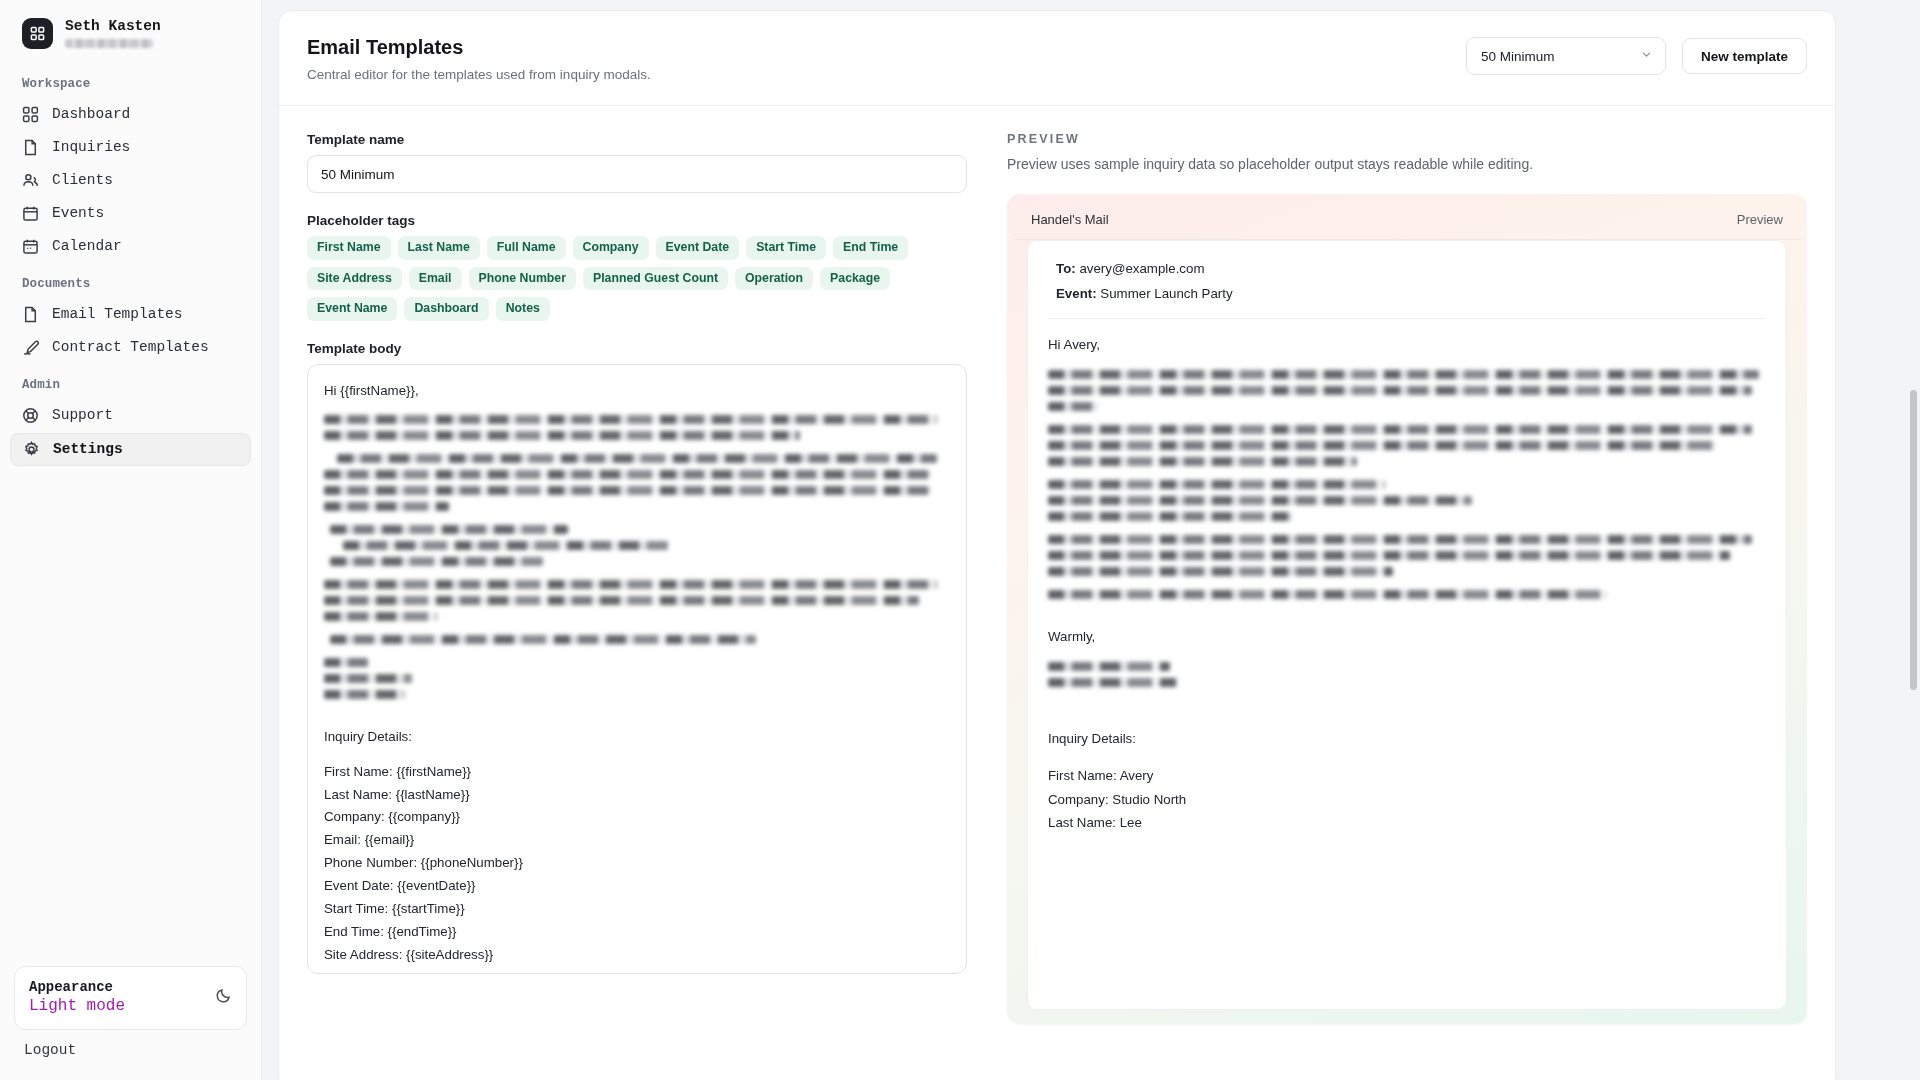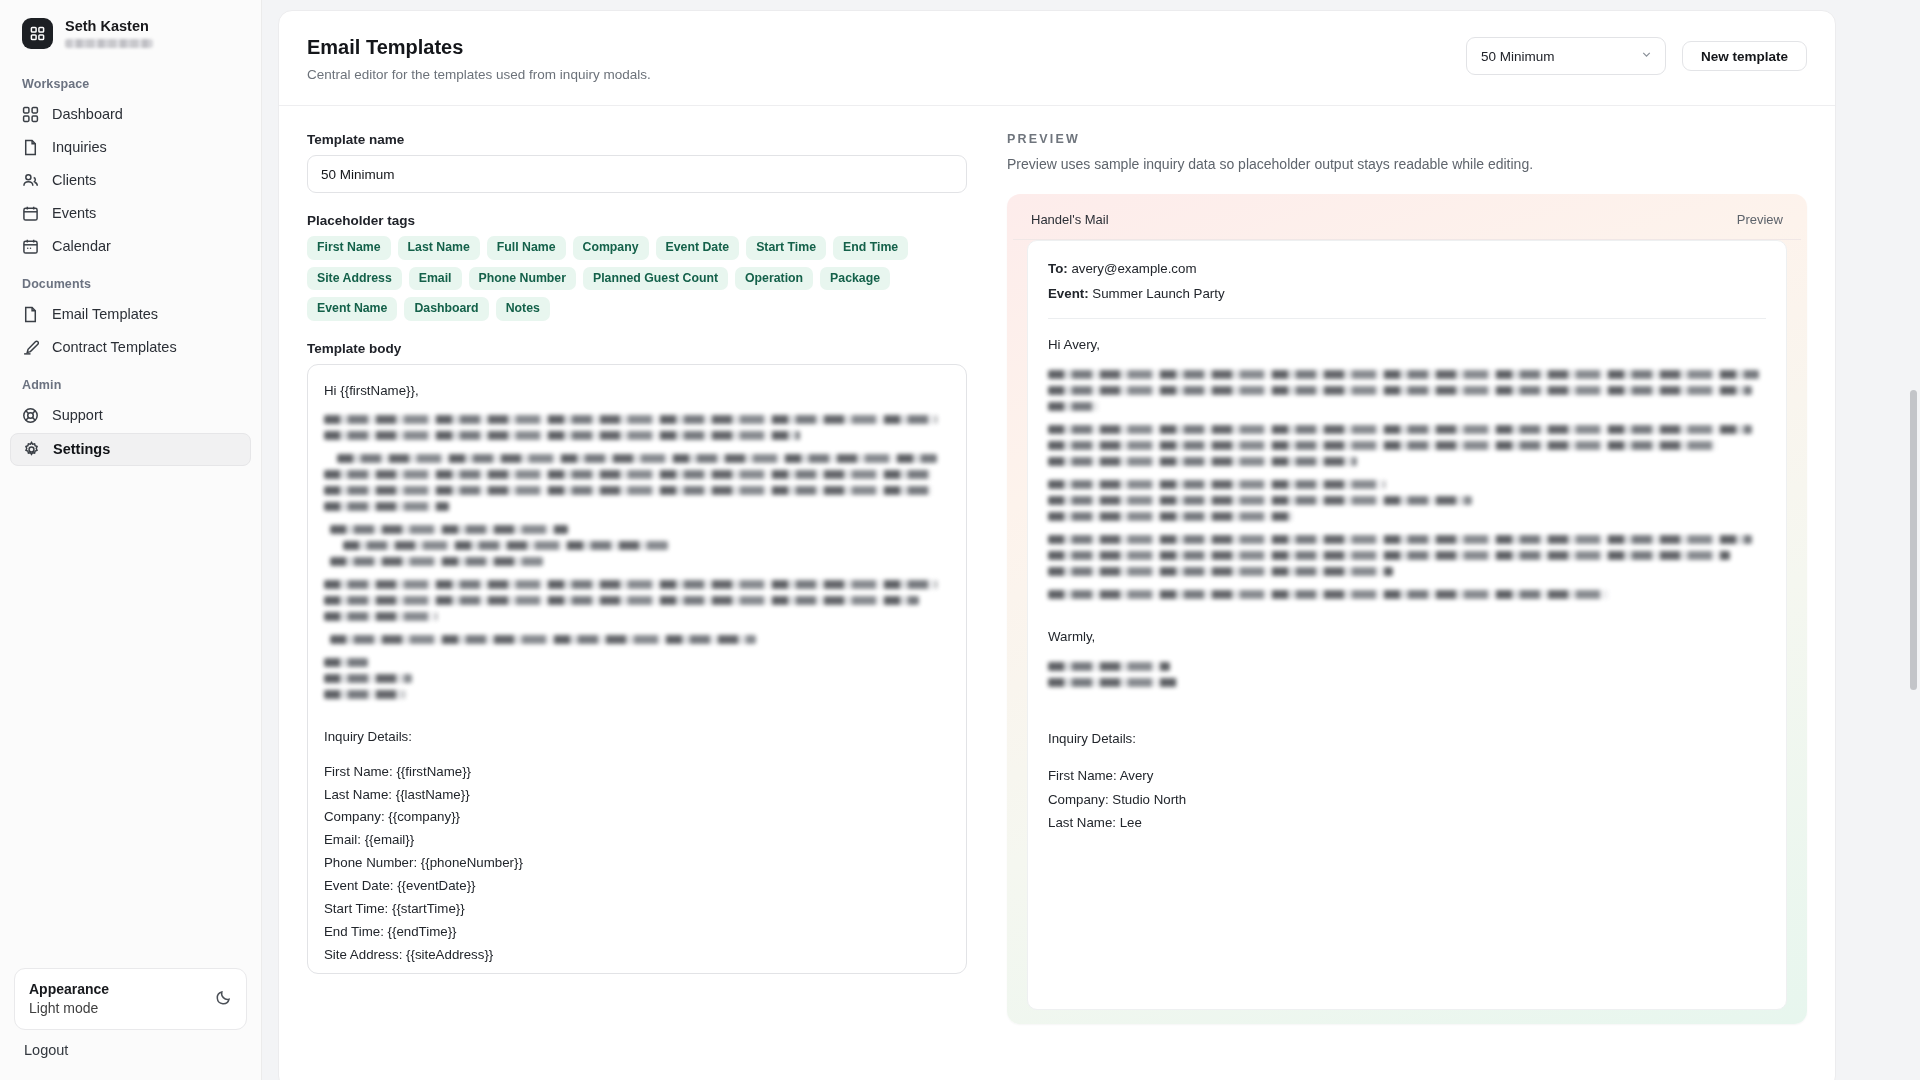--- a/index.html
+++ b/index.html
@@ -13,20 +13,21 @@
   }
   .app { display: flex; width: 1920px; height: 1080px; }
 
   
   .sidebar {
     width: 262px; height: 1080px; flex: 0 0 262px;
     background: #fbfbfb;
     border-right: 1px solid #ebebeb;
     display: flex; flex-direction: column;
     padding: 0;
+    font-family: Liberation Mono, monospace;
   }
   .user-block { display: flex; align-items: center; gap: 12px; padding: 18px 20px 14px 22px; }
   .avatar {
     width: 31px; height: 31px; border-radius: 9px;
     background: #1d2024; color: #fff;
     display: flex; align-items: center; justify-content: center;
   }
   .avatar svg { display:block; }
   .user-meta { display: flex; flex-direction: column; gap: 5px; }
   .user-name { font-size: 14.5px; font-weight: 600; color: #18181b; line-height: 1; }
@@ -51,21 +52,21 @@
     background: #f1f1f2; border: 1px solid #e6e6e8;
     font-weight: 600; color: #111317;
   }
   .spacer { flex: 1 1 auto; }
   .appearance {
     margin: 0 14px 12px 14px; padding: 11px 14px;
     border: 1px solid #e9e9eb; border-radius: 11px; background: #fff;
     display: flex; align-items: center; justify-content: space-between;
   }
   .appearance .t1 { font-size: 14px; font-weight: 700; color: #17191d; line-height: 1.35; }
-  .appearance .t2 { font-size: 14px; color: #404040; line-height: 1.35; }
+  .appearance .t2 { font-size: 16px; color: #a21caf; line-height: 1.35; }
   .moon { color: #4b5057; }
   .logout { padding: 0 0 22px 24px; font-size: 14.5px; color: #33383f; cursor: pointer; }
 
   
   .main {
     flex: 1 1 auto; height: 1080px; overflow: hidden;
     background: #f3f4f6; padding: 10px 16px 0 16px;
     position: relative;
   }
   .card {
@@ -79,21 +80,21 @@
   .page-title { font-size: 20px; font-weight: 700; color: #14161a; margin: 0 0 8px 0; line-height: 1.2; }
   .page-sub { font-size: 13.5px; color: #6c727a; line-height: 1.2; }
   .head-right { display: flex; align-items: center; gap: 16px; padding-top: 2px; }
   .select {
     width: 200px; height: 38px; border: 1px solid #e2e3e6; border-radius: 9px;
     background: #fff; display: flex; align-items: center; justify-content: space-between;
     padding: 0 12px 0 14px; font-size: 13.5px; color: #20232a; cursor: pointer;
   }
   .chev { color: #8a9099; }
   .btn-primary {
-    height: 30px; border: 1px solid #e3e4e7; border-radius: 9px; background: #fff;
+    height: 36px; border: 1px solid #e3e4e7; border-radius: 9px; background: #fff;
     padding: 0 18px; font-size: 13.5px; font-weight: 600; color: #14161a;
     display: flex; align-items: center; cursor: pointer;
   }
 
   .cols { display: flex; gap: 40px; padding: 26px 28px 0 28px; }
   .col-left { width: 660px; flex: 0 0 660px; }
   .col-right { flex: 1 1 auto; }
 
   .field-label { font-size: 13.5px; font-weight: 600; color: #20232a; margin-bottom: 8px; }
   .text-input {
@@ -135,21 +136,21 @@
     padding: 12px 18px; font-size: 13px; color: #2b2f36;
     border-bottom: 1px solid #f0e7e6;
   }
   .mail-topbar .right { color: #5d636b; }
   .mail-body {
     background: #fff; margin: 0 14px 14px 14px; border-radius: 10px;
     border: 1px solid #eef0f1; padding: 18px 20px; height: 770px; overflow: hidden;
     font-size: 13.3px; color: #22262c; line-height: 1.55;
   }
   .meta-row { margin-bottom: 4px; }
-  .meta-row b { font-weight: 700; }
+  .meta-row b { font-weight: 700; margin-left: 8px; }
   .mail-rule { height: 1px; background: #eceef0; margin: 14px 0 16px 0; }
   .tight { margin: 3px 0; }
 
   
   .scrollbar {
     position: absolute; right: 3px; top: 0; width: 7px; height: 1080px;
   }
   .scroll-thumb {
     position: absolute; right: 0; top: 390px; width: 7px; height: 300px;
     background: #c3c5c9; border-radius: 4px;

